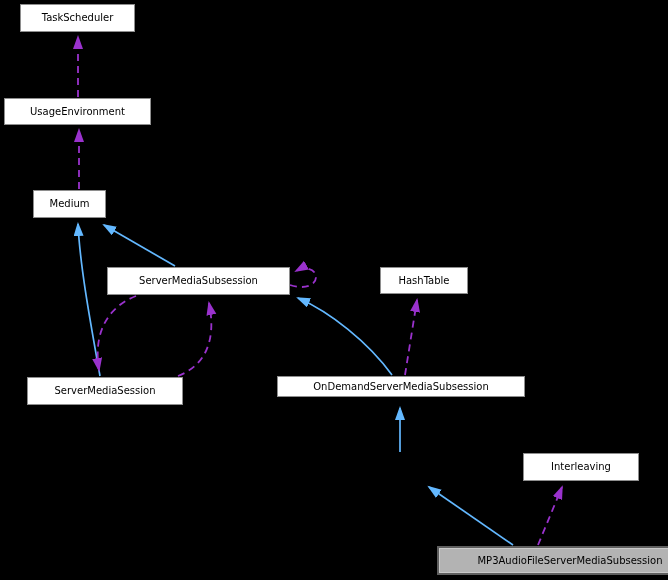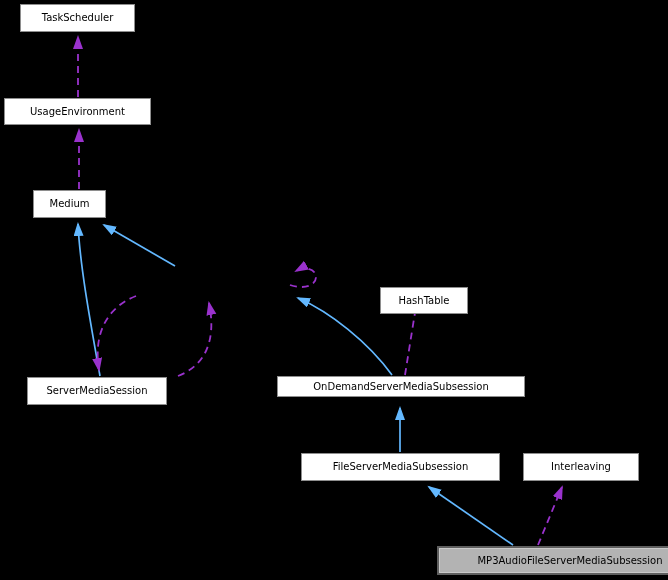--- a/index.html
+++ b/index.html
@@ -58,26 +58,26 @@
     <path class="edge-inh" d="M 513,545 L 429,487" marker-end="url(#ah-inh)"></path>
     <path class="edge-use" d="M 538,545 L 562,487" marker-end="url(#ah-use)"></path>
   </svg>
 
   <div class="node" style="left:20px;top:4px;width:115px;height:28px;">TaskScheduler</div>
 
   <div class="node" style="left:33px;top:190px;width:73px;height:28px;">Medium</div>
 
   <div class="node" style="left:4px;top:98px;width:147px;height:27px;">UsageEnvironment</div>
 
+  <div class="node" style="left:107px;top:267px;width:183px;height:28px;">ServerMediaSubsession</div>
 
-  <div class="node" style="left:380px;top:267px;width:88px;height:27px;margin-top:20px;">HashTable</div>
+  <div class="node" style="left:380px;top:267px;width:88px;height:27px;">HashTable</div>
 
-  <div class="node" style="left:27px;top:377px;width:140px;height:28px;">ServerMediaSession</div>
+  <div class="node" style="left:27px;top:377px;width:156px;height:28px;">ServerMediaSession</div>
 
   <div class="node" style="left:277px;top:376px;width:248px;height:21px;">OnDemandServerMediaSubsession</div>
 
-  <div class="node" style="left:301px;top:453px;width:199px;height:28px;">FileServerMediaSubsession</div>
 
   <div class="node" style="left:523px;top:453px;width:116px;height:28px;">Interleaving</div>
 
   <div class="node highlight" style="left:397px;top:546px;width:266px;height:29px;margin-left:40px;">MP3AudioFileServerMediaSubsession</div>
 
 </div>
 
 </body></html>

